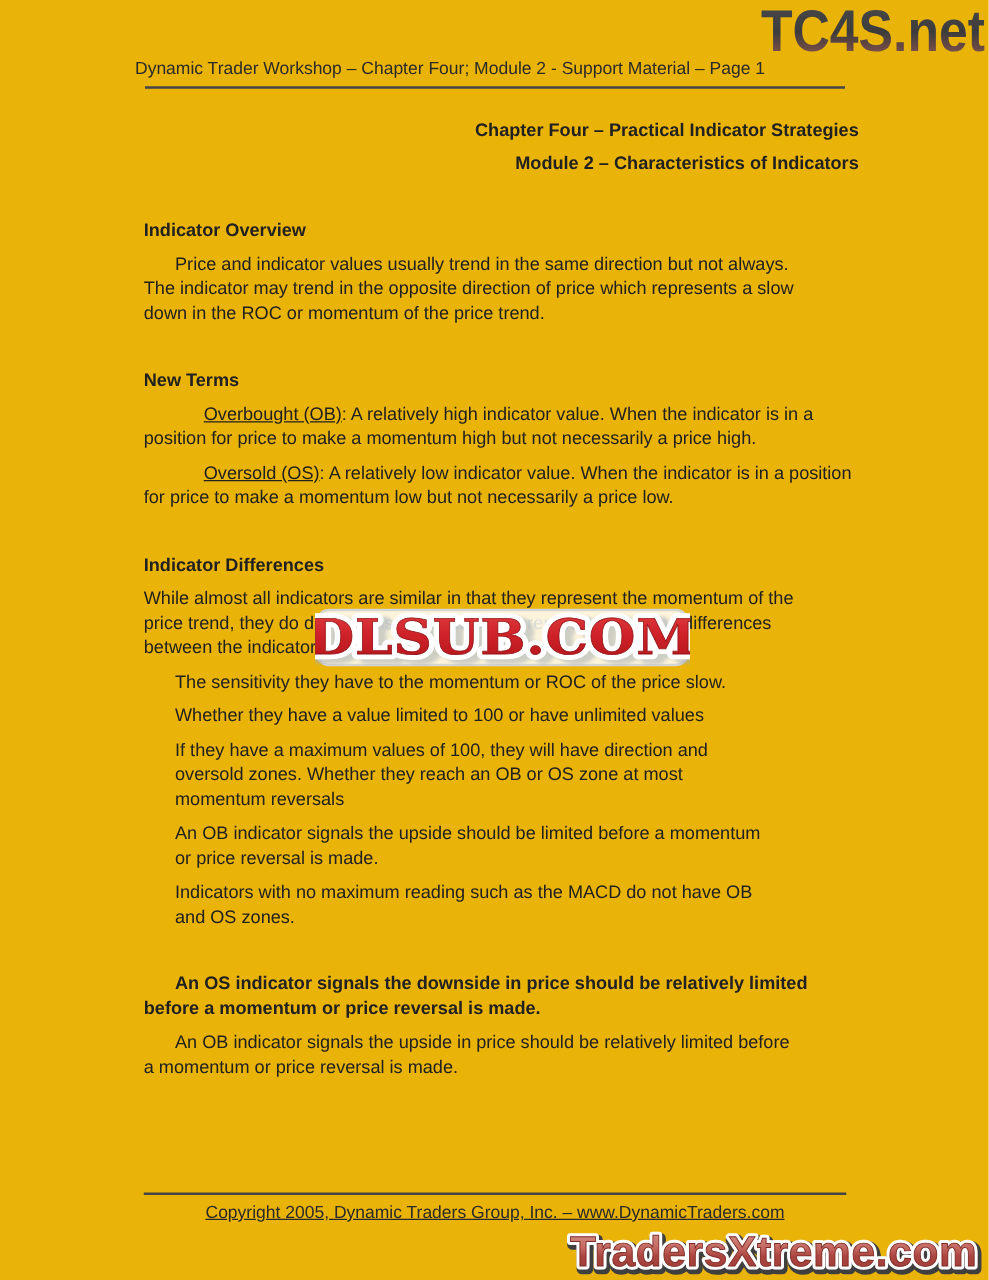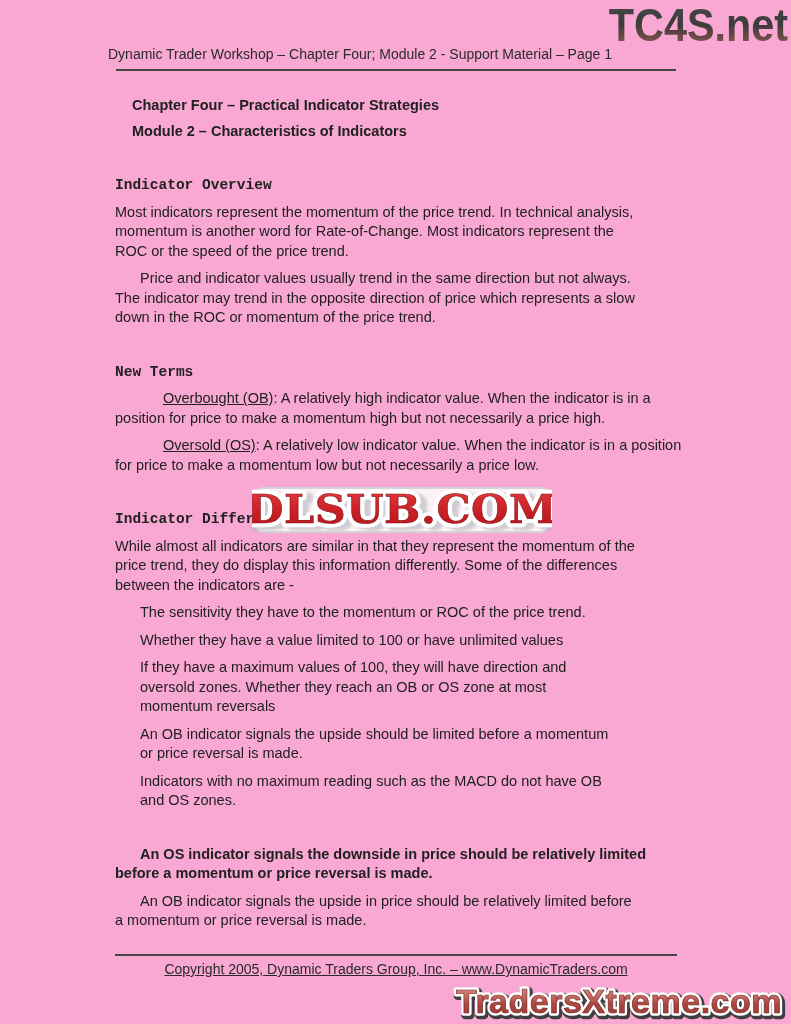--- a/index.html
+++ b/index.html
@@ -1,21 +1,21 @@
 <!DOCTYPE html>
 <html><head>
 <meta charset="utf-8">
 <style>
   * { box-sizing: border-box; }
   html, body { margin: 0; padding: 0; background: #ffffff; }
   .page {
     position: relative;
     width: 791px;
     height: 1024px;
-    background: #f9a8d4;
+    background: #eab308;
     overflow: hidden;
     font-family: "Liberation Sans", sans-serif;
     color: #212121;
   }
   
   .header-text {
     position: absolute;
     top: 46px; left: 108px; width: 575px;
     font-size: 14px;
     text-align: left;
@@ -38,28 +38,27 @@
     text-decoration: underline;
   }
   
   .content {
     position: absolute;
     top: 96px; left: 115px; width: 575px;
     font-size: 14.5px;
     line-height: 19.5px;
   }
   .content p { margin: 0 0 8px; white-space: pre-line; }
-  .content p.title { margin: 0 17px 6px; font-weight: 700; }
+  .content p.title { margin: 0 3px 6px; font-weight: 700; text-align: right; }
   .content h3 {
     font-size: 14.5px;
     line-height: 19.5px;
     font-weight: 700;
     margin: 35px 0 7px;
     white-space: nowrap;
-    font-family: Liberation Mono, monospace;
   }
   .indent { text-indent: 25px; }
   .item { margin-left: 25px !important; }
   .gap-top { margin-top: 34px !important; font-weight: bold; }
   .term { text-decoration: underline; margin-left: 48px; }
   
   .tc4s-logo { position: absolute; top: 0; right: 3px; }
   .dlsub-logo { position: absolute; top: 484px; left: 252px; }
   .tx-logo { position: absolute; top: 977px; left: 447px; }
   svg text { font-weight: 700; }
@@ -82,38 +81,35 @@
   </svg>
 
   <div class="header-text">Dynamic Trader Workshop – Chapter Four; Module 2 - Support Material – Page 1</div>
   <div class="rule header-rule"></div>
 
   <div class="content">
     <p class="title">Chapter Four – Practical Indicator Strategies</p>
     <p class="title">Module 2 – Characteristics of Indicators</p>
 
     <h3>Indicator Overview</h3>
-    <p>Most indicators represent the momentum of the price trend. In technical analysis,
-momentum is another word for Rate-of-Change. Most indicators represent the
-ROC or the speed of the price trend.</p>
     <p class="indent">Price and indicator values usually trend in the same direction but not always.
 The indicator may trend in the opposite direction of price which represents a slow
 down in the ROC or momentum of the price trend.</p>
 
     <h3>New Terms</h3>
     <p><span class="term">Overbought (OB)</span><span>: A relatively high indicator value. When the indicator is in a
 position for price to make a momentum high but not necessarily a price high.</span></p>
     <p><span class="term">Oversold (OS)</span><span>: A relatively low indicator value. When the indicator is in a position
 for price to make a momentum low but not necessarily a price low.</span></p>
 
     <h3>Indicator Differences</h3>
     <p>While almost all indicators are similar in that they represent the momentum of the
 price trend, they do display this information differently. Some of the differences
 between the indicators are -</p>
-    <p class="item">The sensitivity they have to the momentum or ROC of the price trend.</p>
+    <p class="item">The sensitivity they have to the momentum or ROC of the price slow.</p>
     <p class="item">Whether they have a value limited to 100 or have unlimited values</p>
     <p class="item">If they have a maximum values of 100, they will have direction and
 oversold zones. Whether they reach an OB or OS zone at most
 momentum reversals</p>
     <p class="item">An OB indicator signals the upside should be limited before a momentum
 or price reversal is made.</p>
     <p class="item">Indicators with no maximum reading such as the MACD do not have OB
 and OS zones.</p>
     <p class="indent gap-top">An OS indicator signals the downside in price should be relatively limited
 before a momentum or price reversal is made.</p>

